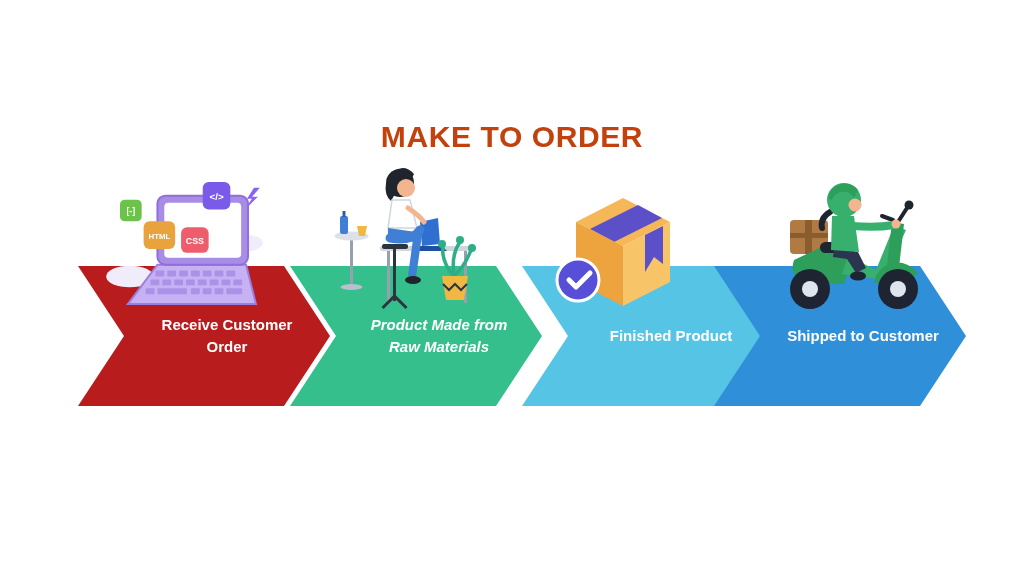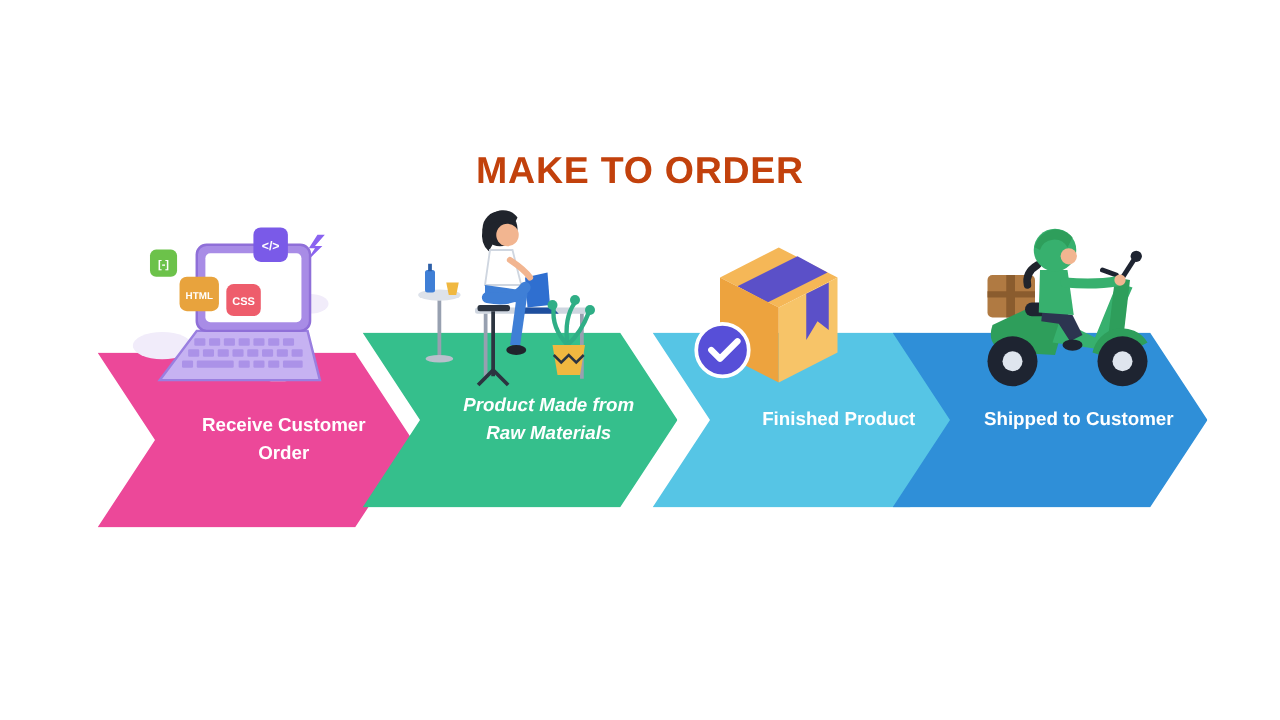--- a/index.html
+++ b/index.html
@@ -56,21 +56,21 @@
 
   svg text { font-family:"Liberation Sans", sans-serif; }
 </style>
 </head>
 <body>
 
 <div class="canvas">
 
   <h1 class="title">MAKE TO ORDER</h1>
 
-  <div class="chevron c1 wrap" style="background: #ec4899; margin-top: 16px;">
+  <div class="chevron c1 wrap" style="background: #b91c1c;">
     <span class="label">Receive Customer Order</span>
   </div>
 
   <div class="chevron c2 wrap" style="background: rgb(53, 191, 140); font-style: italic;">
     <span class="label">Product Made from Raw Materials</span>
   </div>
 
   <div class="chevron c3 nowrap" style="background: rgb(86, 197, 229);">
     <span class="label">Finished Product</span>
   </div>

